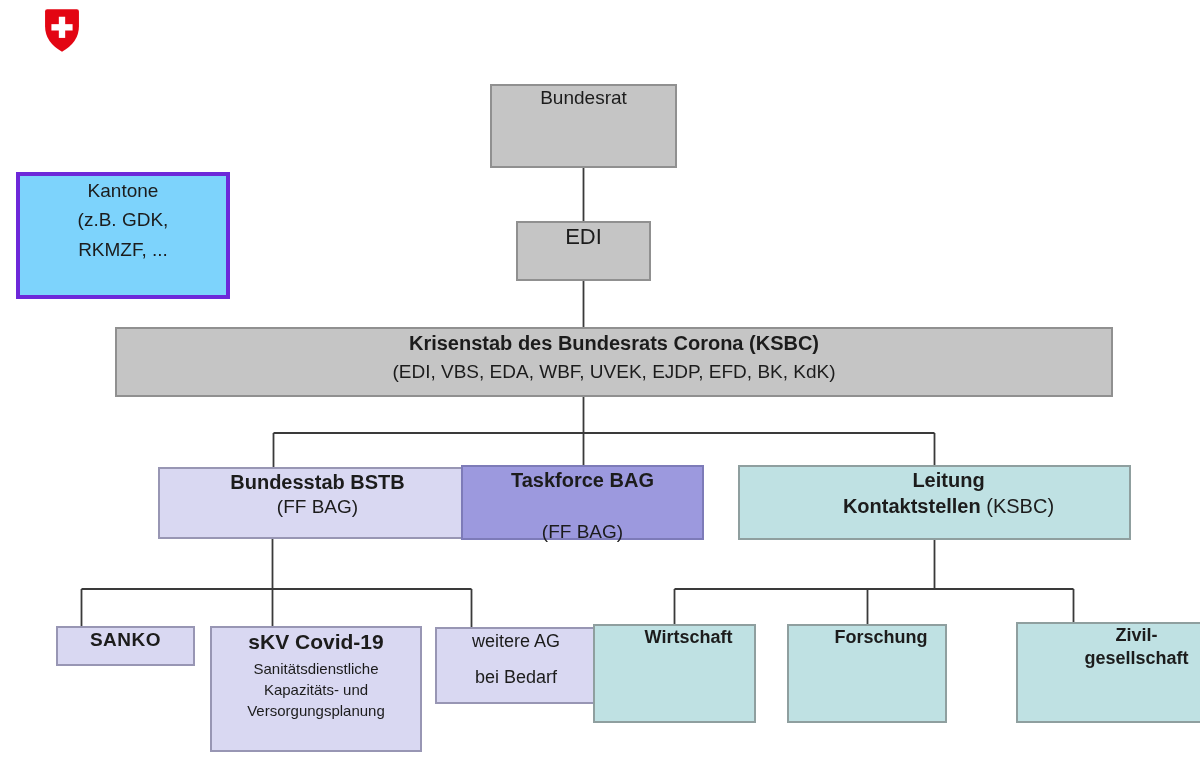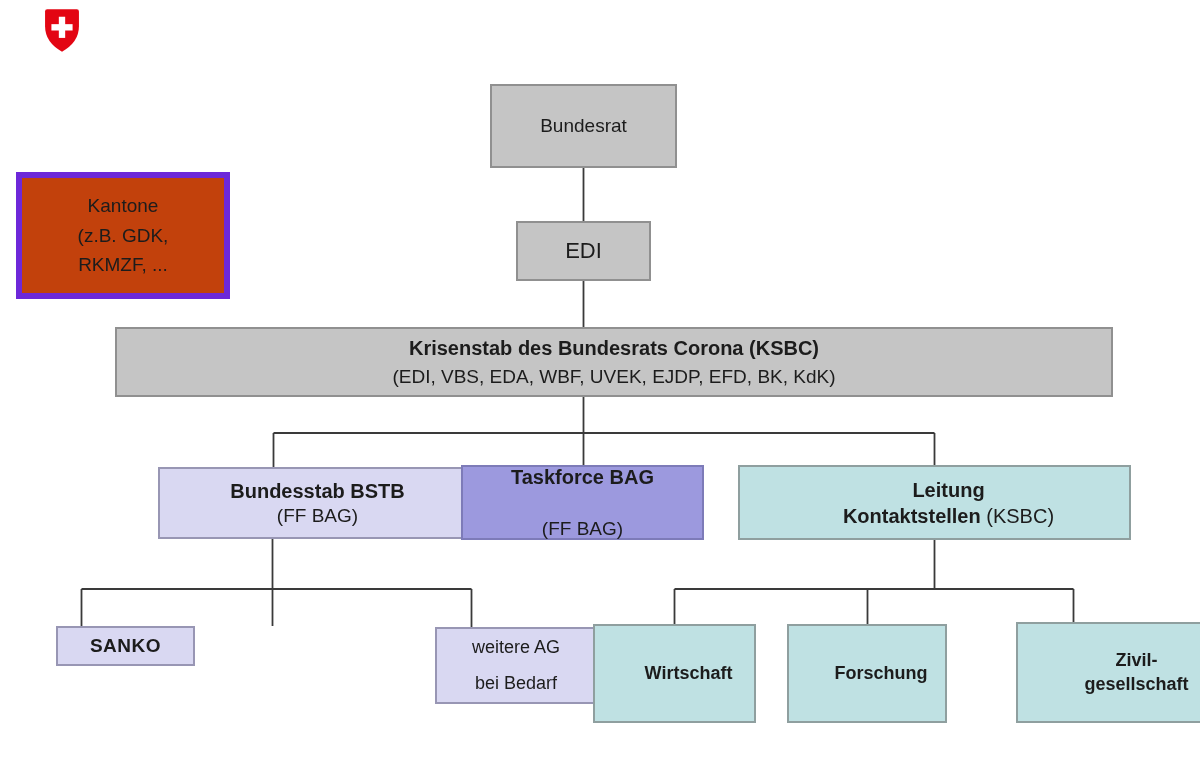--- a/index.html
+++ b/index.html
@@ -4,25 +4,25 @@
 <style>
   html,body{margin:0;padding:0;background:#ffffff;}
   .canvas{
     position:relative;width:1200px;height:767px;background:#ffffff;
     font-family:"Liberation Sans", sans-serif;color:#1c1c1c;overflow:hidden;
   }
   .logo{position:absolute;left:44px;top:8px;width:36px;height:45px;display:block;}
   .lines{position:absolute;left:0;top:0;width:1200px;height:767px;}
   .box{
     position:absolute;box-sizing:border-box;
-    display:flex;flex-direction:column;align-items:center;justify-content:center;
+    display:flex;flex-direction:column;align-items:center;
     text-align:center;line-height:1.3;
   }
   .gray{background:#c5c5c5;border:2px solid #909090;}
-  .teal{background:#c2410c;border:6px solid #6d28d9;}
+  .teal{background:#7dd3fc;border:4px solid #6d28d9;}
   .teal-light{background:#bfe1e3;border:2px solid #8f9f9f;padding-left:28px;}
   .lavender{background:#d9d8f2;border:2px solid #9896b4;margin-left:44px;}
   .purple{background:#9c99de;border:2px solid #7d7bb8;gap:27px;}
 
   .b{font-weight:bold;}
   .t19{font-size:19px;}
   .t20{font-size:20px;}
   .t22{font-size:22px;}
   .t18{font-size:18px;}
 
@@ -110,20 +110,28 @@
     <span class="b t20">
       <span>Kontaktstellen</span>
       <span class="leitung-suffix">(KSBC)</span>
     </span>
   </div>
 
   <div class="box lavender b t19" id="sanko">
     <span>SANKO</span>
   </div>
 
+  <div class="box lavender" id="skv">
+    <span class="b" style="font-size:21px;">sKV Covid-19</span>
+    <span class="skv-desc">
+      <span style="display:block;">Sanitätsdienstliche</span>
+      <span style="display:block;">Kapazitäts- und</span>
+      <span style="display:block;">Versorgungsplanung</span>
+    </span>
+  </div>
 
   <div class="box lavender t18" id="weitere">
     <span>weitere AG</span>
     <span>bei Bedarf</span>
   </div>
 
   <div class="box teal-light b t18" id="wirtschaft">
     <span>Wirtschaft</span>
   </div>
 

